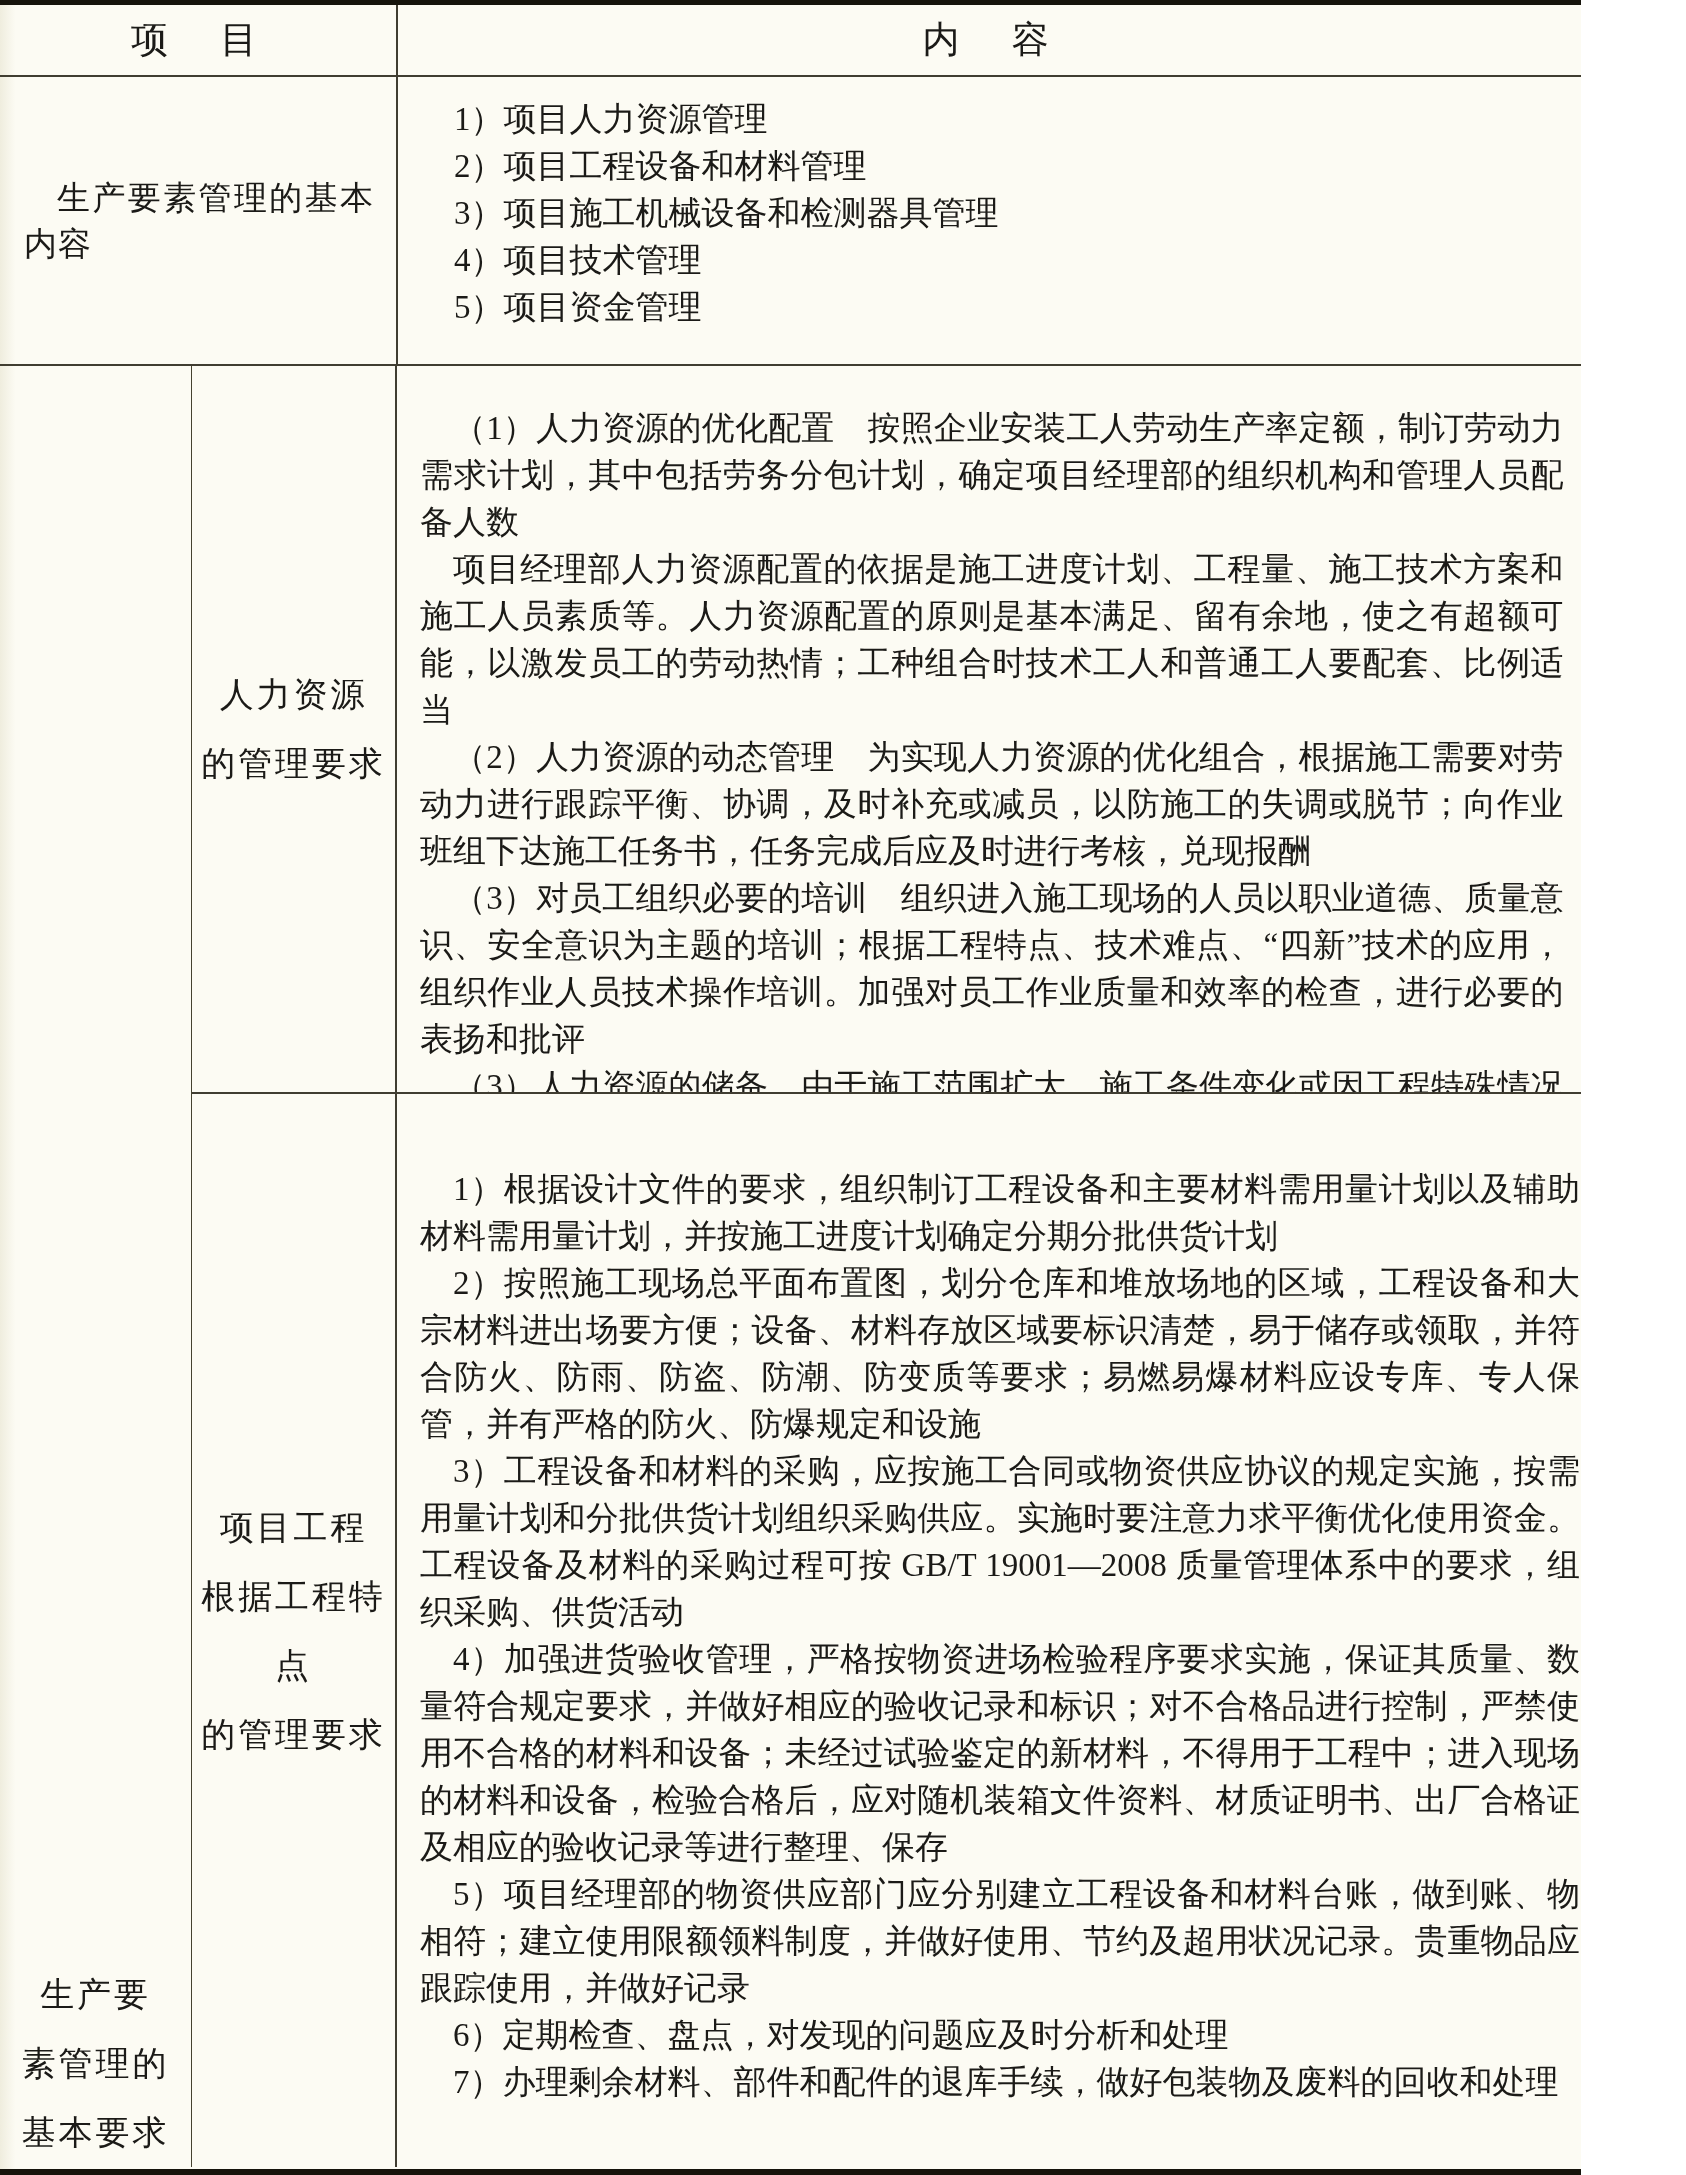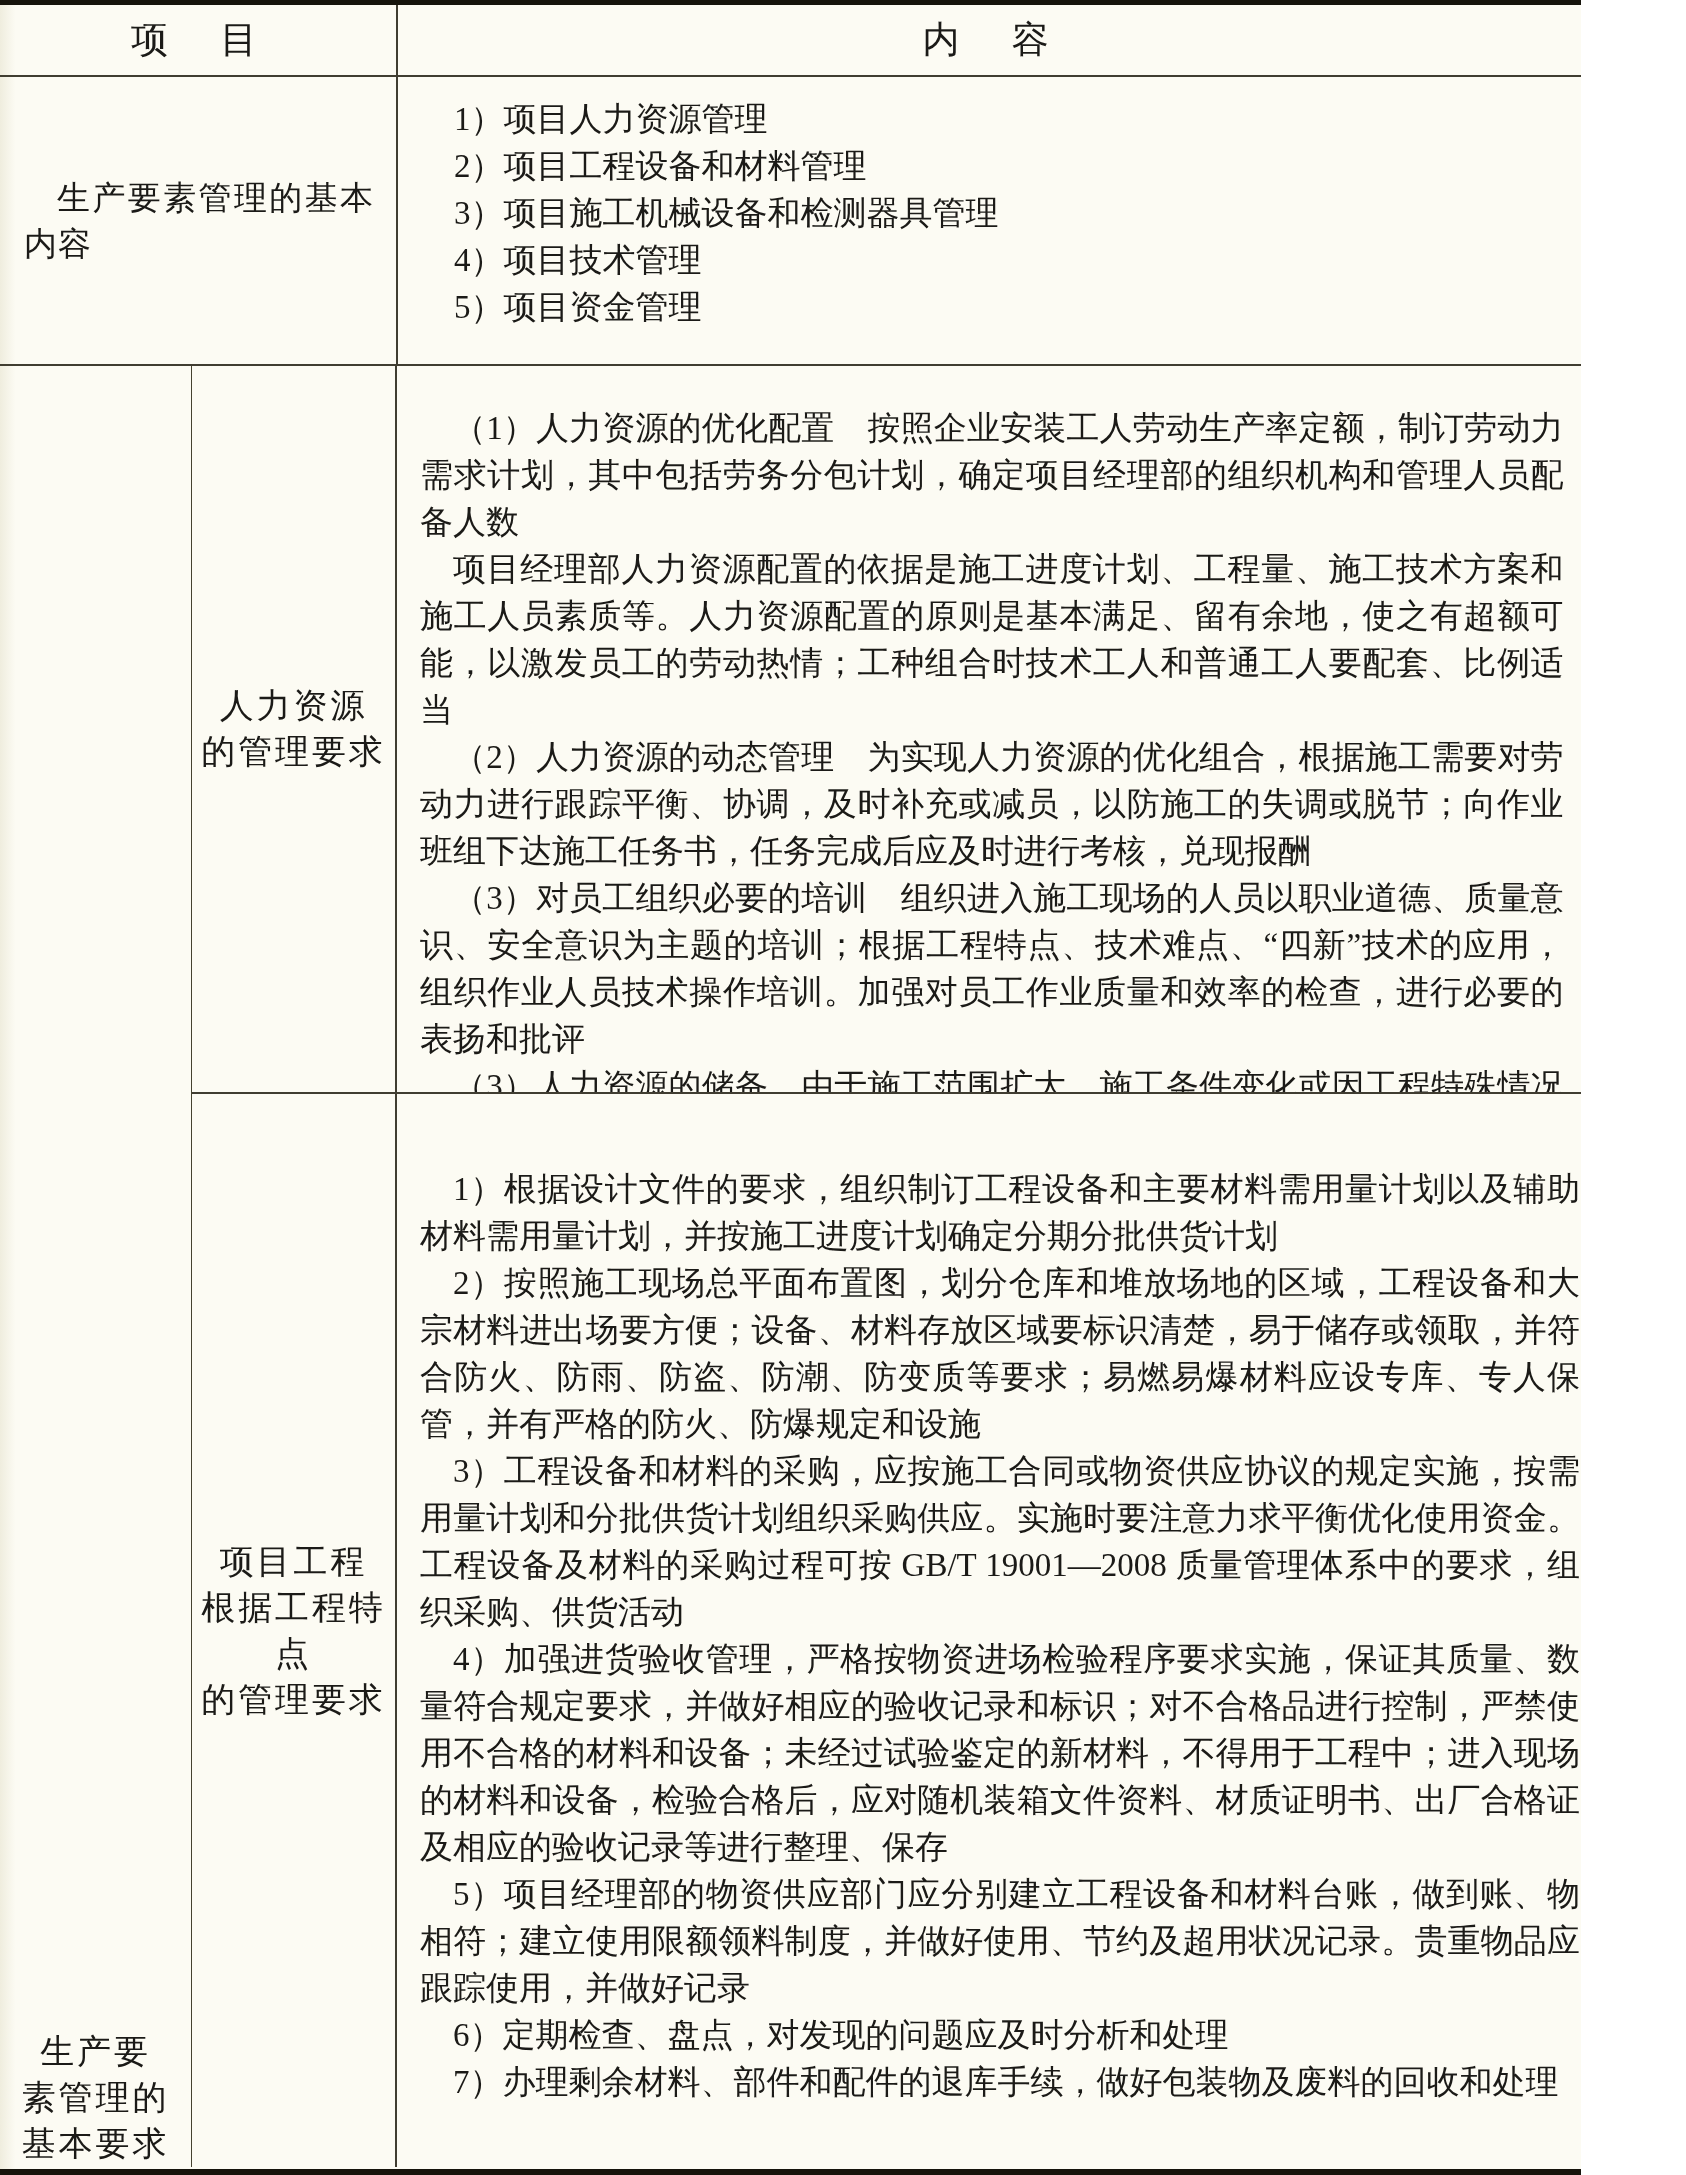--- a/index.html
+++ b/index.html
@@ -20,21 +20,21 @@
   .th-content{flex:1;display:flex;align-items:center;justify-content:center;font-size:37px;letter-spacing:7.7px;}
   
   .row1{display:flex;height:287px;border-bottom:2.9px solid #403d31;}
   .row1-left{width:396px;border-right:2.9px solid #403d31;display:flex;align-items:center;overflow:hidden;}
   .row1-label{margin-left:24px;width:350px;font-size:33px;line-height:46px;text-indent:33px;text-align:justify;letter-spacing:1px;}
   .row1-right{flex:1;padding:19.3px 19.3px 0 23px;overflow:hidden;}
   .list-line{font-size:33px;line-height:47px;text-indent:33px;white-space:nowrap;}
   
   .rowgroup{display:flex;height:1801px;}
   .outer-col{width:191px;border-right:1.9px solid #45422f;display:flex;align-items:flex-end;justify-content:center;overflow:hidden;}
-  .v-label{font-size:34px;line-height:46px;white-space:pre-line;text-align:center;letter-spacing:2.9px;}
+  .v-label{font-size:34px;line-height:69px;white-space:pre-line;text-align:center;letter-spacing:2.9px;}
   .sections{flex:1;display:flex;flex-direction:column;}
   .section{display:flex;overflow:hidden;}
   .section-1{height:726px;border-bottom:2.9px solid #403d31;}
   .section-2{flex:1;}
   .inner-col{width:203px;border-right:2.9px solid #403d31;display:flex;align-items:center;justify-content:center;overflow:hidden;}
   .content{flex:1;overflow:hidden;margin-top:14px;}
   .content-1{padding:25px 17.4px 0 23px;}
   .content-2{padding:58px 1px 0 23px;}
   .para{font-size:33px;line-height:47px;text-align:justify;text-indent:33px;}
 </style>

